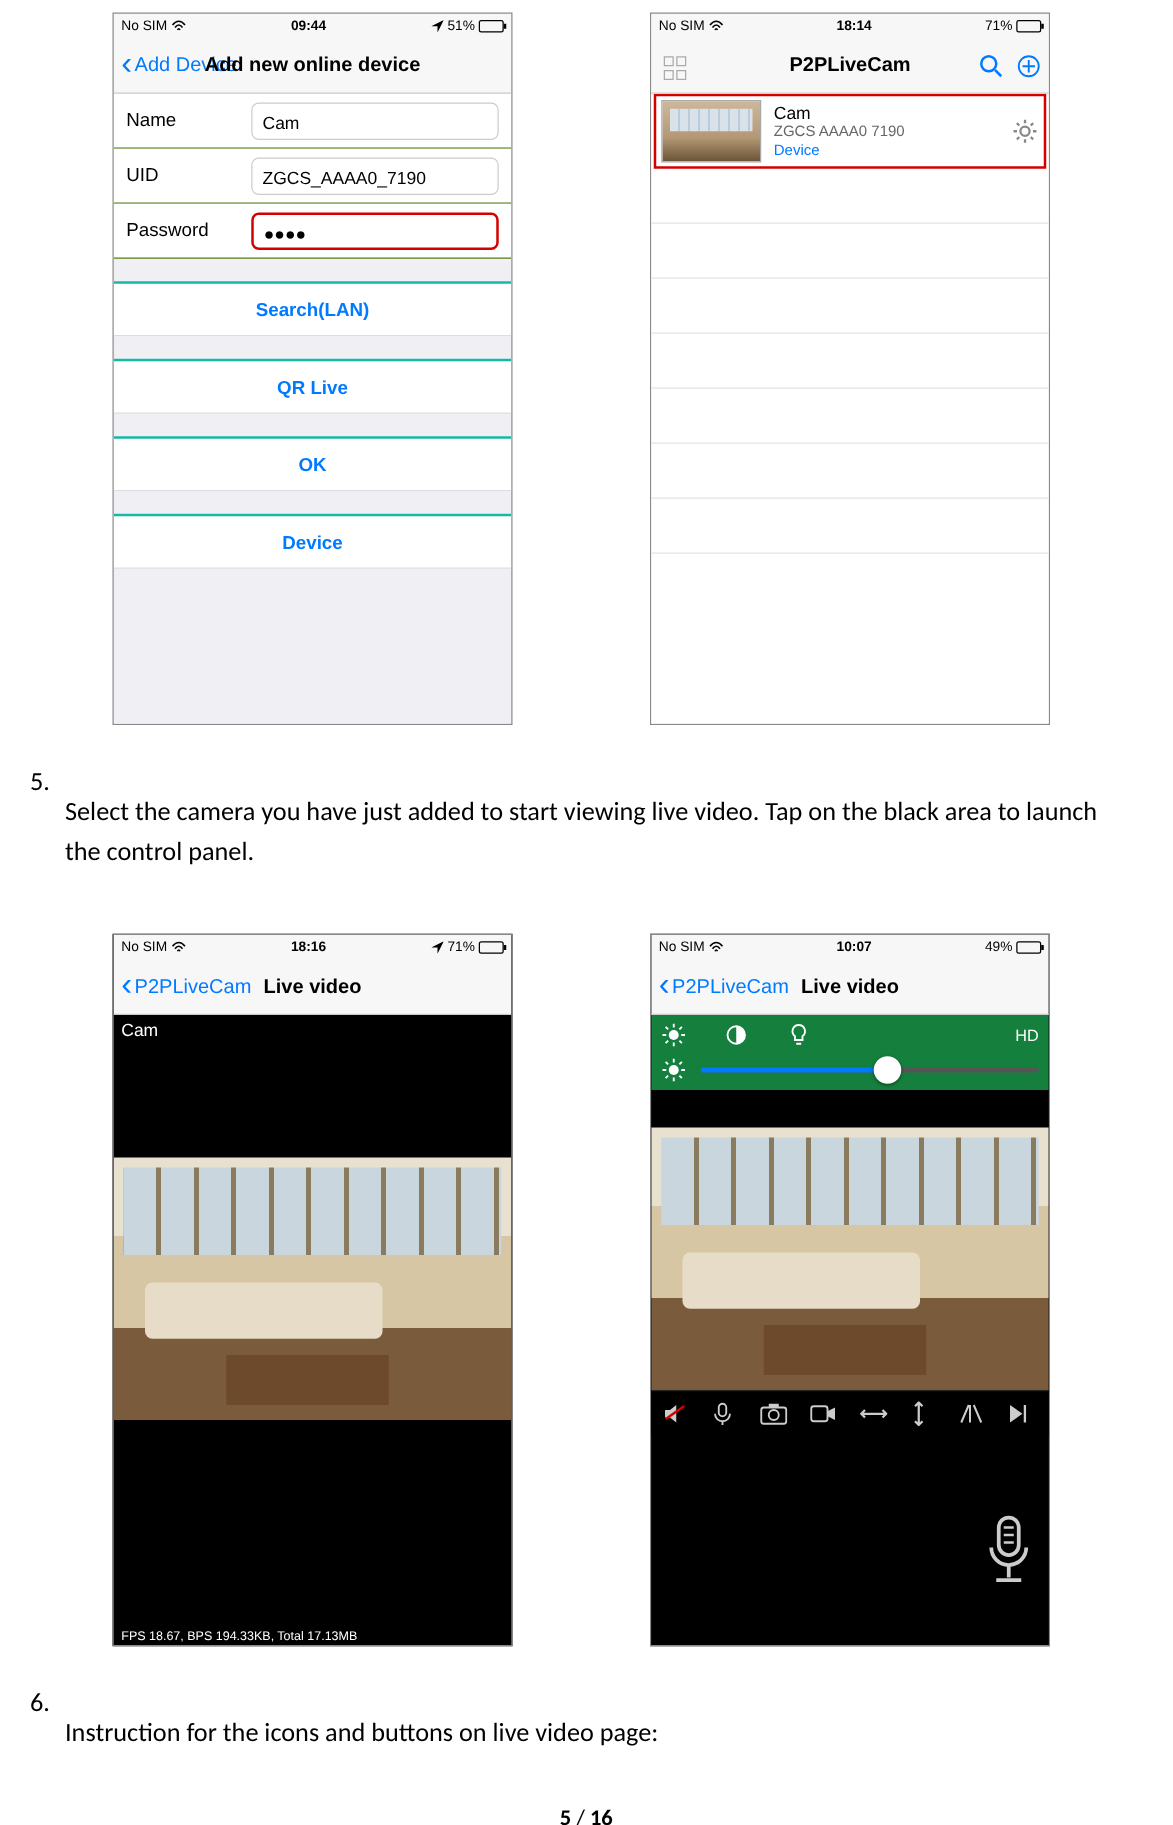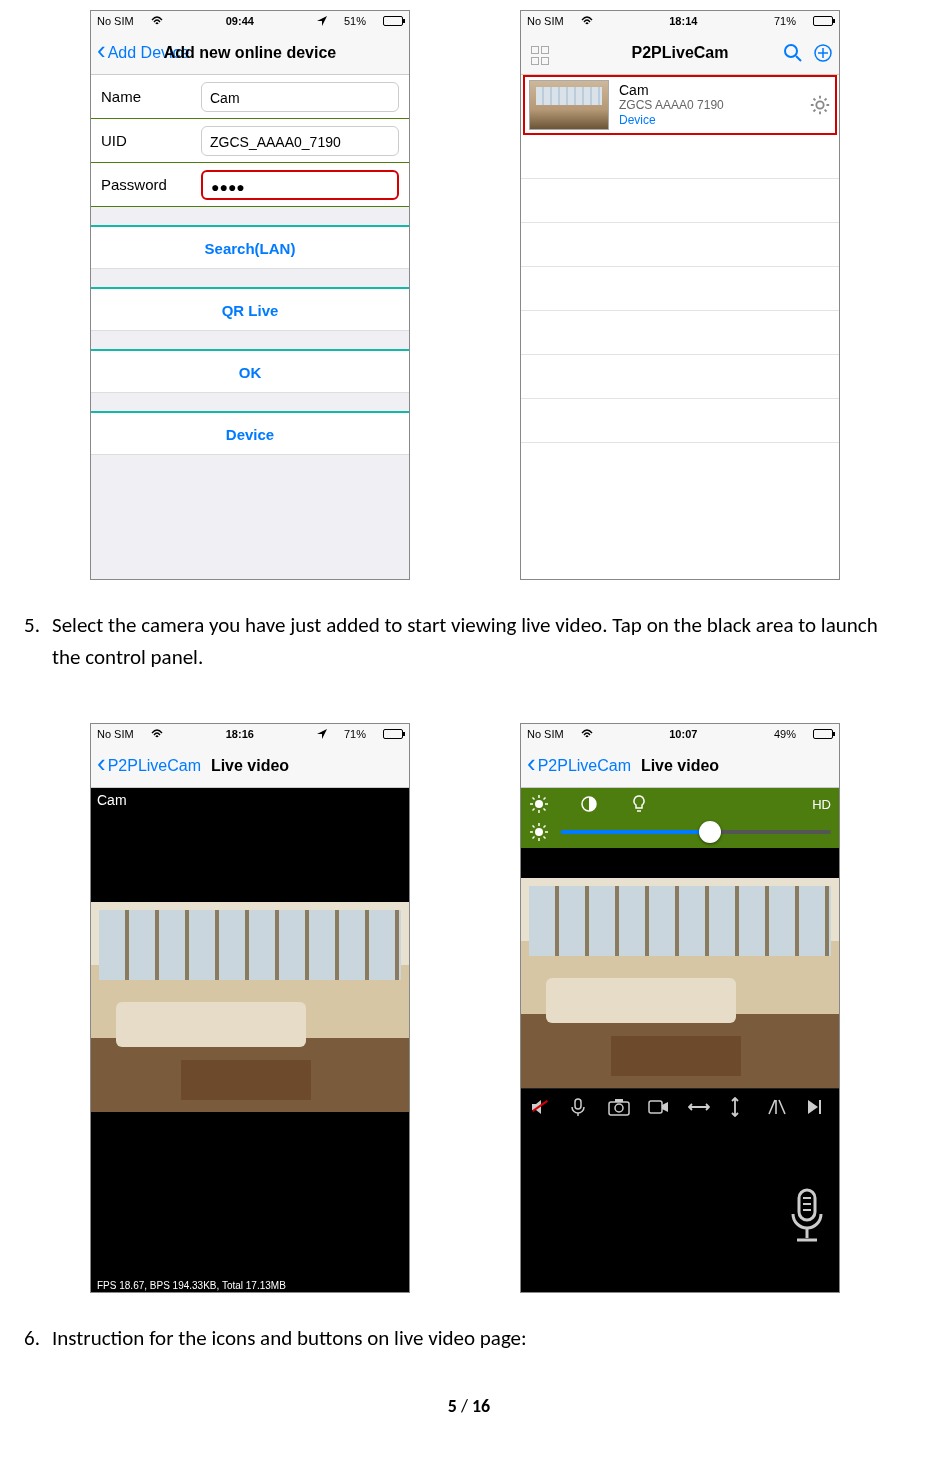--- a/index.html
+++ b/index.html
@@ -36,21 +36,21 @@
   .statusbar {
     height: 20px;
     font-size: 11px;
     display: flex;
     align-items: center;
     justify-content: space-between;
     padding: 0 6px;
     background: #f7f7f7;
     color: #000;
   }
-  .statusbar .sb-left, .statusbar .sb-right { display:flex; align-items:center; gap:17px; }
+  .statusbar .sb-left, .statusbar .sb-right { display:flex; align-items:center; gap:3px; }
   .statusbar .sb-center { font-weight: 600; }
   .battery {
     display:inline-block; width:20px; height:10px; border:1px solid #000; border-radius:2px; position:relative;
   }
   .battery::after { content:""; position:absolute; right:-3px; top:2px; width:2px; height:4px; background:#000; }
   .battery .fill { height:100%; background:#000; }
 
   .nav {
     height: 44px;
     background: #f7f7f7;
@@ -188,21 +188,21 @@
     background:#6d4a2c;
   }
   .stats {
     position:absolute; bottom:0; left:4px;
     font-size:10px; color:#fff; background:rgba(0,0,0,0.4);
     padding:1px 2px;
   }
 
   .top-overlay {
     position:absolute; top:0; left:0; right:0;
-    background:#4d7c0f;
+    background:#15803d;
     padding:6px 8px;
     display:flex;
     flex-direction:column;
     gap:8px;
   }
   .top-ctrl-row {
     display:flex;
     align-items:center;
     gap:30px;
     font-size:13px;
@@ -241,21 +241,21 @@
   
   .instr {
     font-size: 21px;
     font-family: "Calibri", Arial, sans-serif;
     line-height: 1.5;
     margin: 30px 0 10px 0;
     padding: 0 30px 0 10px;
     display:flex;
   }
   .instr .num { width:42px; flex:none; text-align:right; padding-right:12px;}
-  .instr .txt { flex:1; }
+  .instr .txt { flex:1;margin-top:24px; }
   .spacer-lg { height: 40px; }
 
   .footer {
     text-align:center;
     font-size:18px;
     margin-top:40px;
     font-family: "Calibri", Arial, sans-serif;
   }
   .footer .cur { font-weight:700; }
   .footer .sep { padding:0 4px; }

